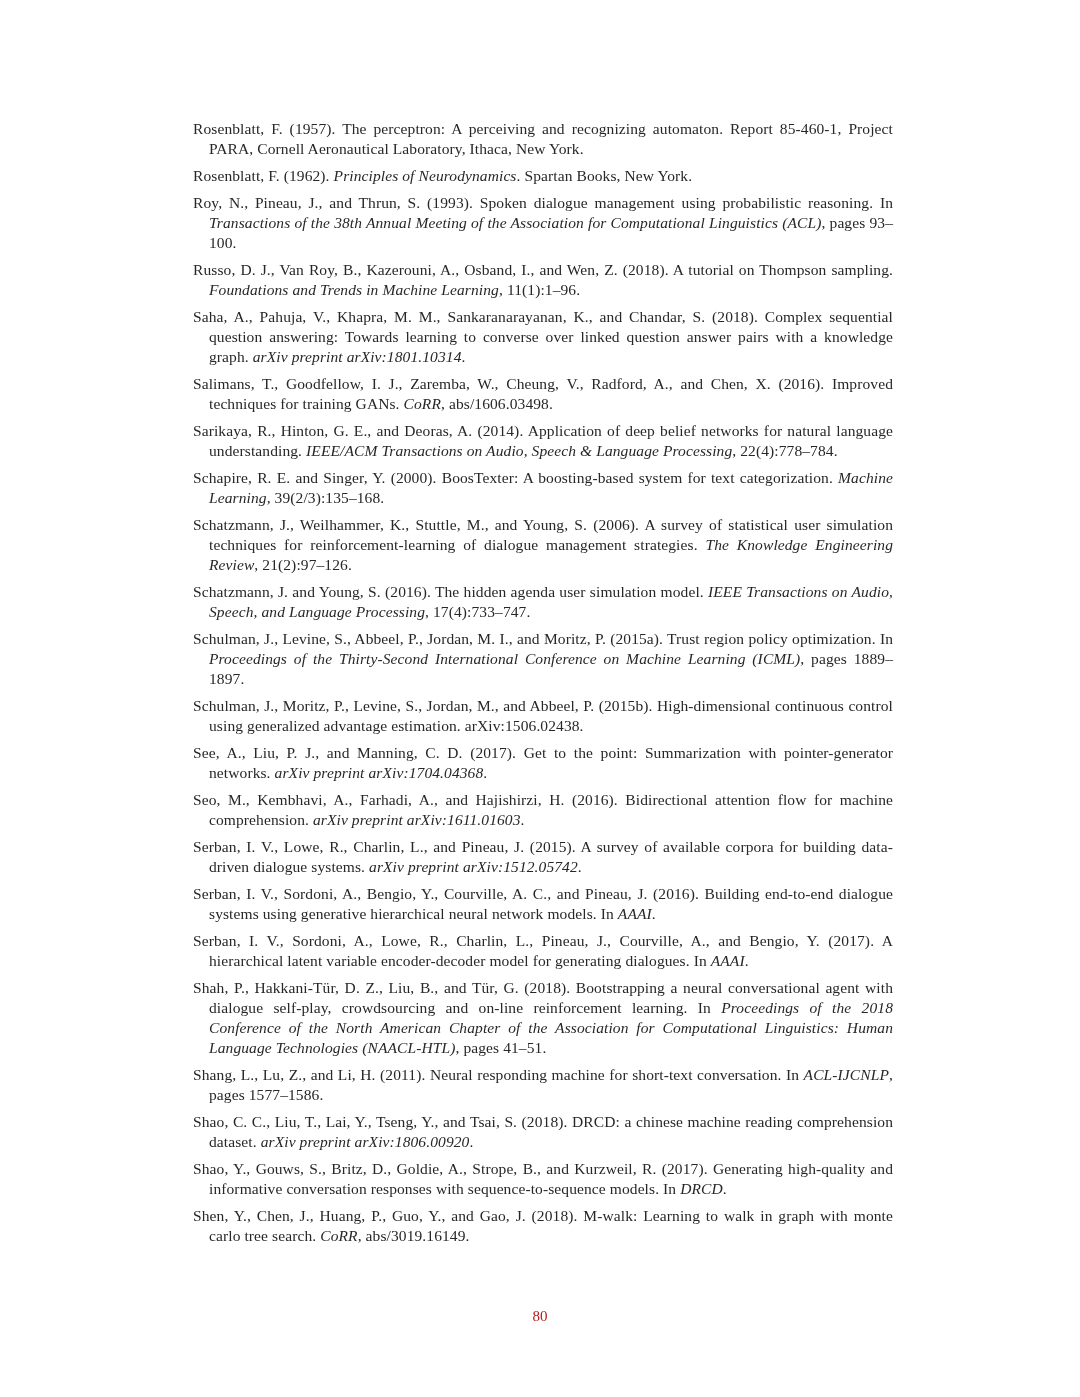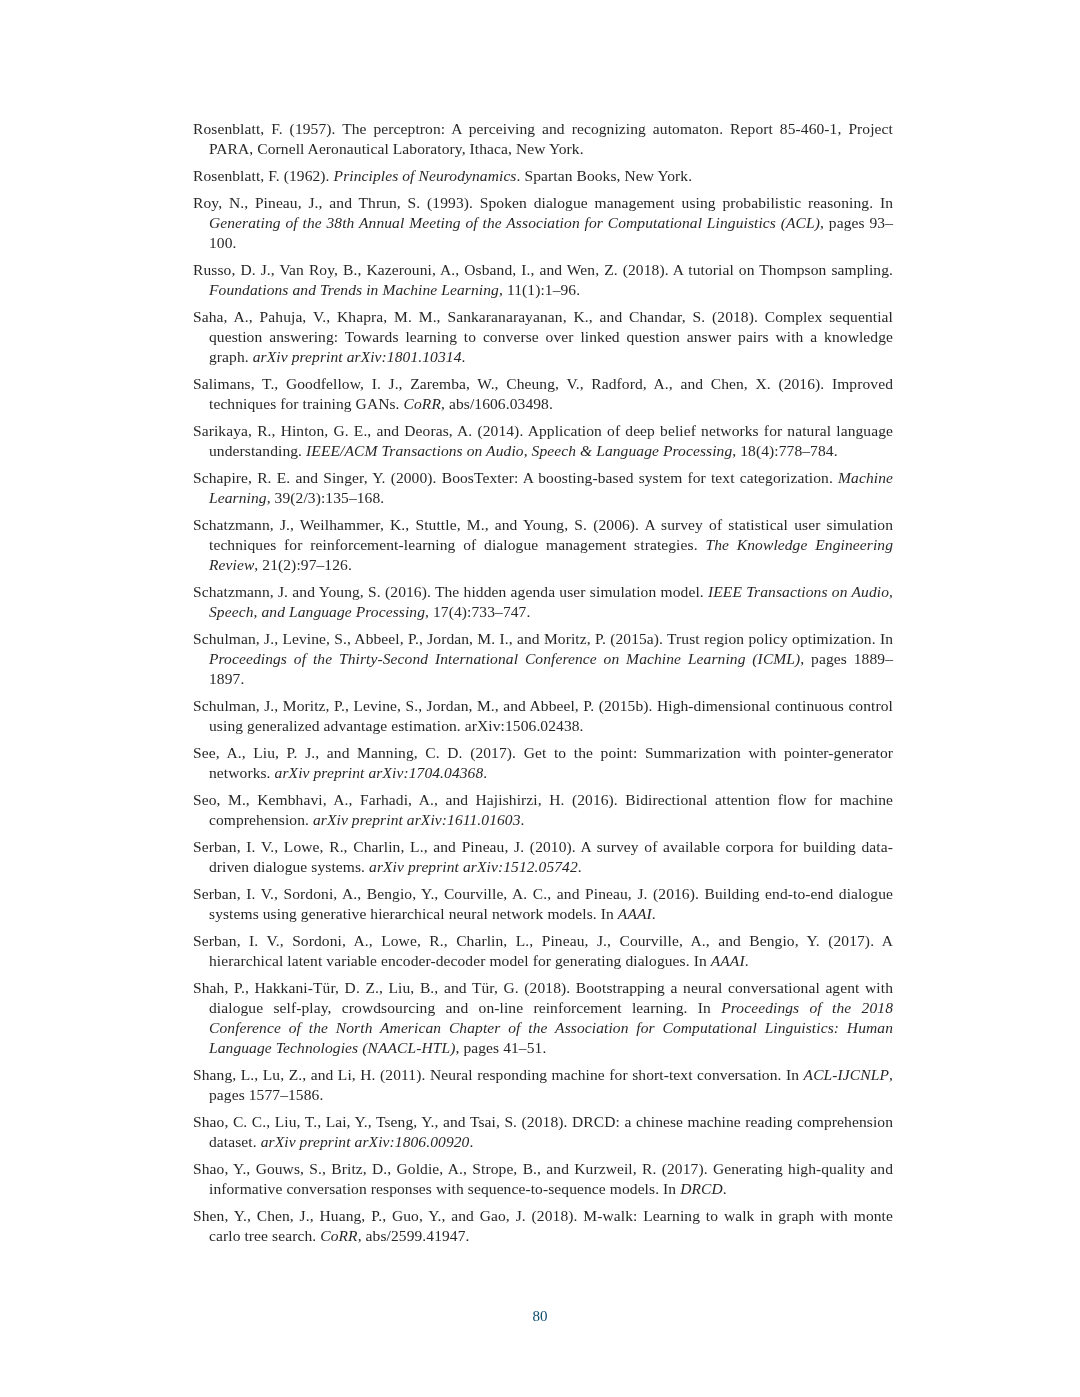--- a/index.html
+++ b/index.html
@@ -34,45 +34,45 @@
   .ref-entry i {
     font-style: italic;
   }
   .page-number {
     position: absolute;
     left: 0;
     right: 0;
     top: 1308px;
     text-align: center;
     font-size: 15px;
-    color: #0c4a6e;
+    color: #b91c1c;
   }
 </style>
 </head>
 <body>
 
 <div class="page">
   <div class="references">
       <p class="ref-entry"><span>Rosenblatt, F. (1957). The perceptron: A perceiving and recognizing automaton. Report 85-460-1, Project PARA, Cornell Aeronautical Laboratory, Ithaca, New York.</span></p>
       <p class="ref-entry"><span>Rosenblatt, F. (1962). </span><i>Principles of Neurodynamics</i><span>. Spartan Books, New York.</span></p>
-      <p class="ref-entry"><span>Roy, N., Pineau, J., and Thrun, S. (1993). Spoken dialogue management using probabilistic reasoning. In </span><i>Generating of the 38th Annual Meeting of the Association for Computational Linguistics (ACL)</i><span>, pages 93–100.</span></p>
+      <p class="ref-entry"><span>Roy, N., Pineau, J., and Thrun, S. (1993). Spoken dialogue management using probabilistic reasoning. In </span><i>Transactions of the 38th Annual Meeting of the Association for Computational Linguistics (ACL)</i><span>, pages 93–100.</span></p>
       <p class="ref-entry"><span>Russo, D. J., Van Roy, B., Kazerouni, A., Osband, I., and Wen, Z. (2018). A tutorial on Thompson sampling. </span><i>Foundations and Trends in Machine Learning</i><span>, 11(1):1–96.</span></p>
       <p class="ref-entry"><span>Saha, A., Pahuja, V., Khapra, M. M., Sankaranarayanan, K., and Chandar, S. (2018). Complex sequential question answering: Towards learning to converse over linked question answer pairs with a knowledge graph. </span><i>arXiv preprint arXiv:1801.10314</i><span>.</span></p>
       <p class="ref-entry"><span>Salimans, T., Goodfellow, I. J., Zaremba, W., Cheung, V., Radford, A., and Chen, X. (2016). Improved techniques for training GANs. </span><i>CoRR</i><span>, abs/1606.03498.</span></p>
-      <p class="ref-entry"><span>Sarikaya, R., Hinton, G. E., and Deoras, A. (2014). Application of deep belief networks for natural language understanding. </span><i>IEEE/ACM Transactions on Audio, Speech &amp; Language Processing</i><span>, 18(4):778–784.</span></p>
+      <p class="ref-entry"><span>Sarikaya, R., Hinton, G. E., and Deoras, A. (2014). Application of deep belief networks for natural language understanding. </span><i>IEEE/ACM Transactions on Audio, Speech &amp; Language Processing</i><span>, 22(4):778–784.</span></p>
       <p class="ref-entry"><span>Schapire, R. E. and Singer, Y. (2000). BoosTexter: A boosting-based system for text categorization. </span><i>Machine Learning</i><span>, 39(2/3):135–168.</span></p>
       <p class="ref-entry"><span>Schatzmann, J., Weilhammer, K., Stuttle, M., and Young, S. (2006). A survey of statistical user simulation techniques for reinforcement-learning of dialogue management strategies. </span><i>The Knowledge Engineering Review</i><span>, 21(2):97–126.</span></p>
       <p class="ref-entry"><span>Schatzmann, J. and Young, S. (2016). The hidden agenda user simulation model. </span><i>IEEE Transactions on Audio, Speech, and Language Processing</i><span>, 17(4):733–747.</span></p>
       <p class="ref-entry"><span>Schulman, J., Levine, S., Abbeel, P., Jordan, M. I., and Moritz, P. (2015a). Trust region policy optimization. In </span><i>Proceedings of the Thirty-Second International Conference on Machine Learning (ICML)</i><span>, pages 1889–1897.</span></p>
       <p class="ref-entry"><span>Schulman, J., Moritz, P., Levine, S., Jordan, M., and Abbeel, P. (2015b). High-dimensional continuous control using generalized advantage estimation. arXiv:1506.02438.</span></p>
       <p class="ref-entry"><span>See, A., Liu, P. J., and Manning, C. D. (2017). Get to the point: Summarization with pointer-generator networks. </span><i>arXiv preprint arXiv:1704.04368</i><span>.</span></p>
       <p class="ref-entry"><span>Seo, M., Kembhavi, A., Farhadi, A., and Hajishirzi, H. (2016). Bidirectional attention flow for machine comprehension. </span><i>arXiv preprint arXiv:1611.01603</i><span>.</span></p>
-      <p class="ref-entry"><span>Serban, I. V., Lowe, R., Charlin, L., and Pineau, J. (2010). A survey of available corpora for building data-driven dialogue systems. </span><i>arXiv preprint arXiv:1512.05742</i><span>.</span></p>
+      <p class="ref-entry"><span>Serban, I. V., Lowe, R., Charlin, L., and Pineau, J. (2015). A survey of available corpora for building data-driven dialogue systems. </span><i>arXiv preprint arXiv:1512.05742</i><span>.</span></p>
       <p class="ref-entry"><span>Serban, I. V., Sordoni, A., Bengio, Y., Courville, A. C., and Pineau, J. (2016). Building end-to-end dialogue systems using generative hierarchical neural network models. In </span><i>AAAI</i><span>.</span></p>
       <p class="ref-entry"><span>Serban, I. V., Sordoni, A., Lowe, R., Charlin, L., Pineau, J., Courville, A., and Bengio, Y. (2017). A hierarchical latent variable encoder-decoder model for generating dialogues. In </span><i>AAAI</i><span>.</span></p>
       <p class="ref-entry"><span>Shah, P., Hakkani-Tür, D. Z., Liu, B., and Tür, G. (2018). Bootstrapping a neural conversational agent with dialogue self-play, crowdsourcing and on-line reinforcement learning. In </span><i>Proceedings of the 2018 Conference of the North American Chapter of the Association for Computational Linguistics: Human Language Technologies (NAACL-HTL)</i><span>, pages 41–51.</span></p>
       <p class="ref-entry"><span>Shang, L., Lu, Z., and Li, H. (2011). Neural responding machine for short-text conversation. In </span><i>ACL-IJCNLP</i><span>, pages 1577–1586.</span></p>
       <p class="ref-entry"><span>Shao, C. C., Liu, T., Lai, Y., Tseng, Y., and Tsai, S. (2018). DRCD: a chinese machine reading comprehension dataset. </span><i>arXiv preprint arXiv:1806.00920</i><span>.</span></p>
       <p class="ref-entry"><span>Shao, Y., Gouws, S., Britz, D., Goldie, A., Strope, B., and Kurzweil, R. (2017). Generating high-quality and informative conversation responses with sequence-to-sequence models. In </span><i>DRCD</i><span>.</span></p>
-      <p class="ref-entry"><span>Shen, Y., Chen, J., Huang, P., Guo, Y., and Gao, J. (2018). M-walk: Learning to walk in graph with monte carlo tree search. </span><i>CoRR</i><span>, abs/2599.41947.</span></p>
+      <p class="ref-entry"><span>Shen, Y., Chen, J., Huang, P., Guo, Y., and Gao, J. (2018). M-walk: Learning to walk in graph with monte carlo tree search. </span><i>CoRR</i><span>, abs/3019.16149.</span></p>
     </div>
   <div class="page-number">80</div>
 </div>
 
 </body></html>

